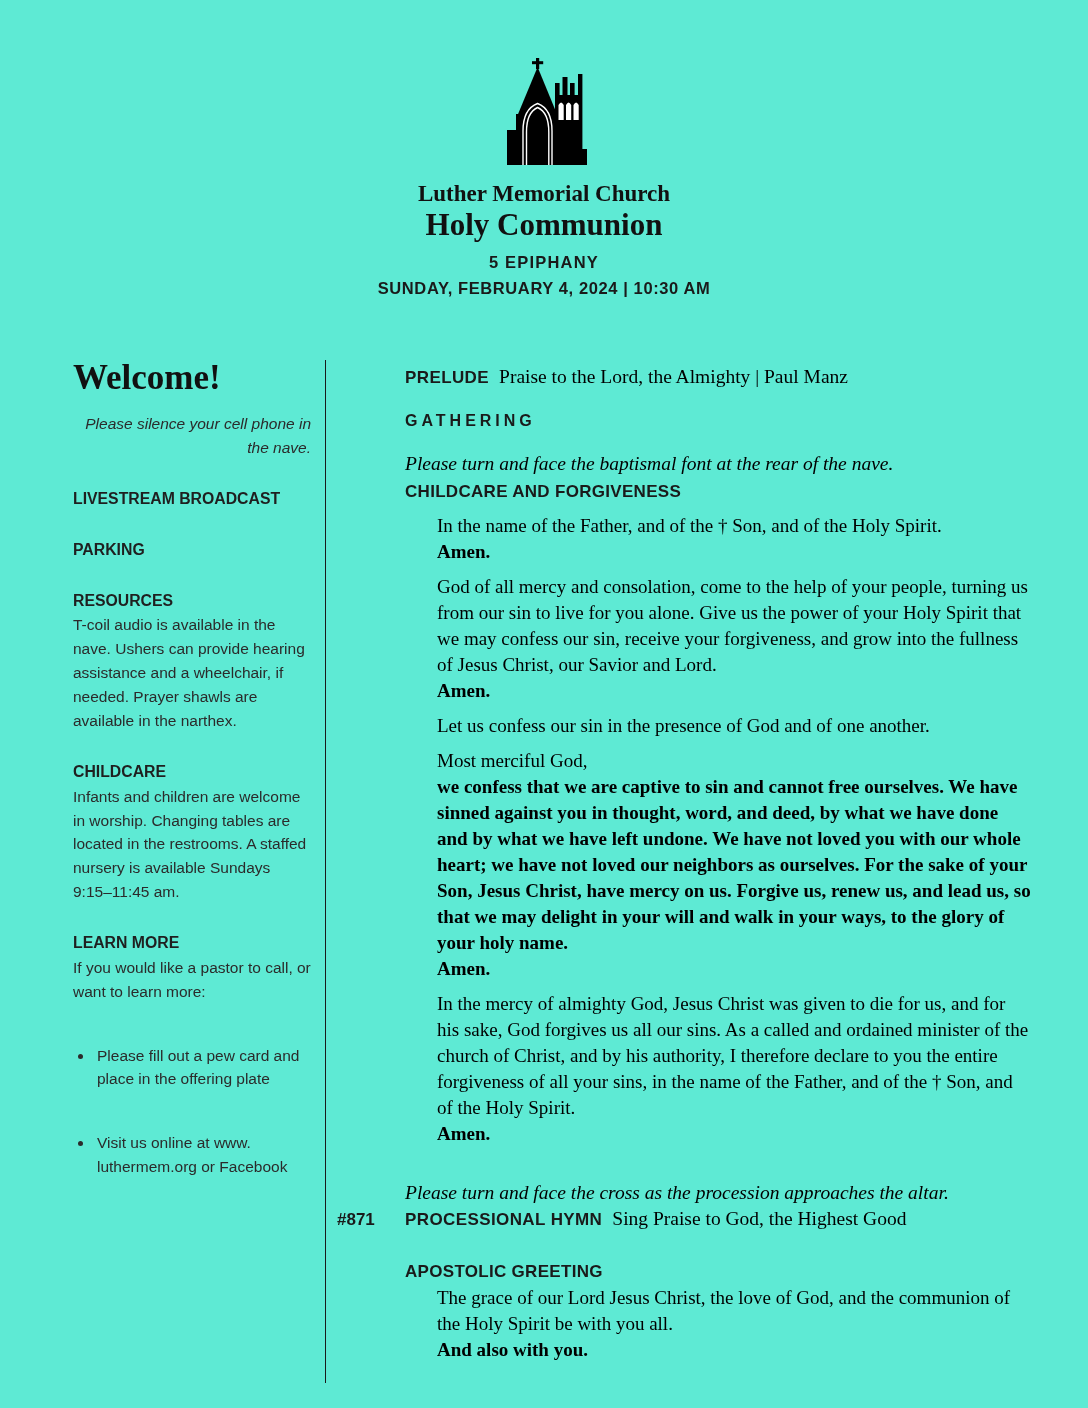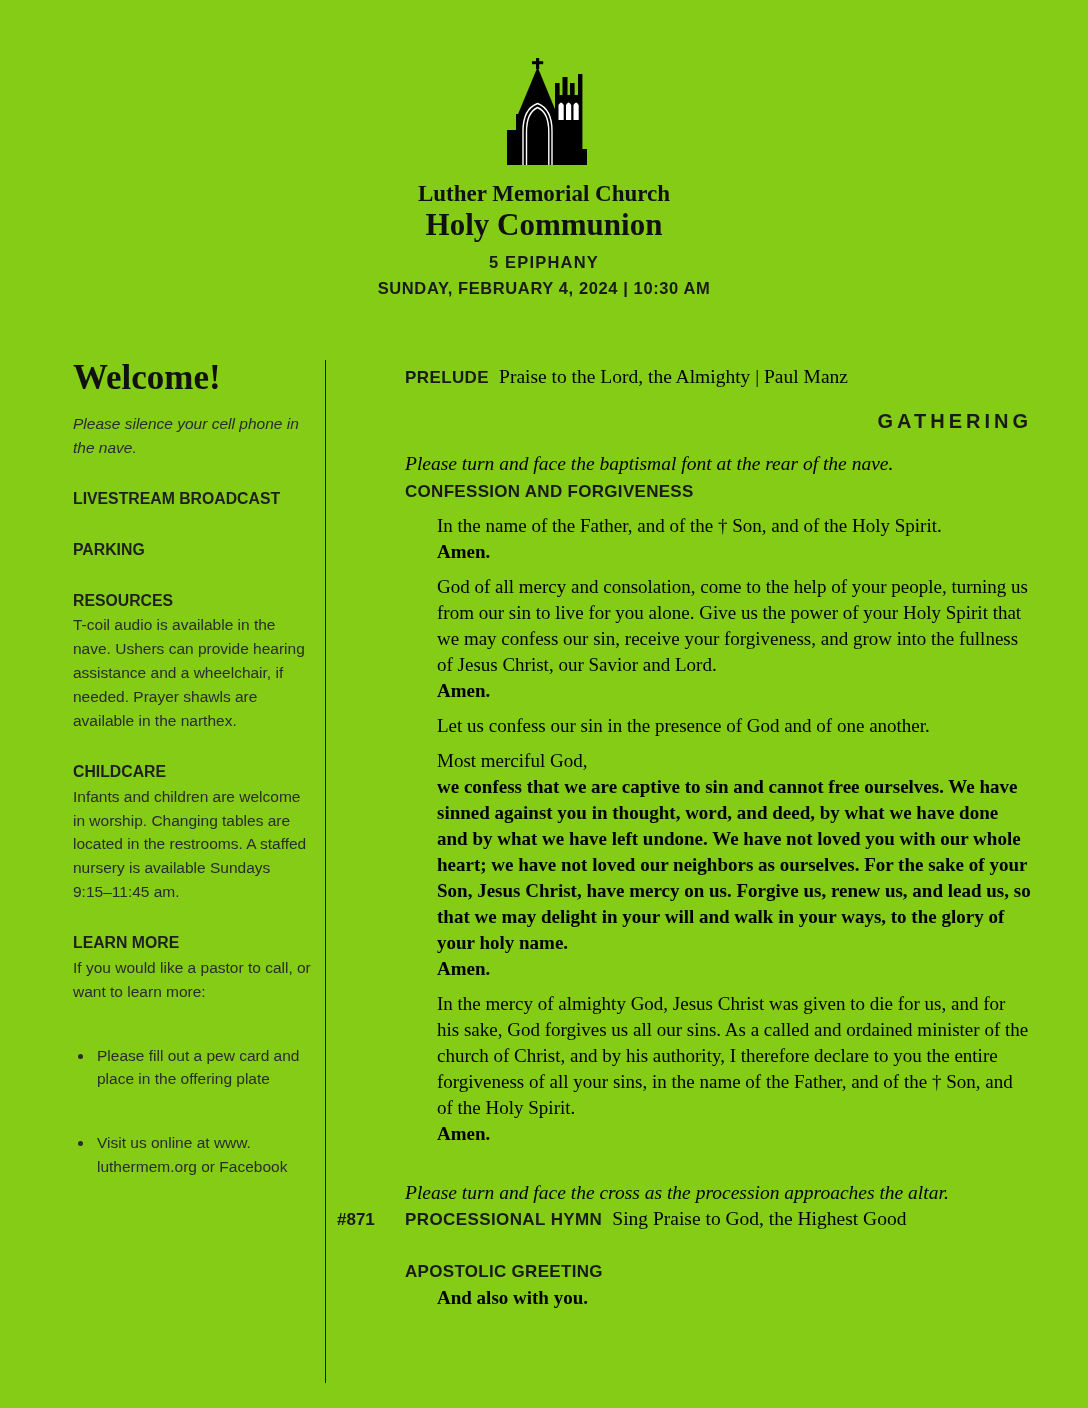--- a/index.html
+++ b/index.html
@@ -1,19 +1,19 @@
 <!DOCTYPE html>
 <html><head>
 <meta charset="utf-8">
 <style>
   html,body{margin:0;padding:0;background:#fff;}
   .page{
     position:relative;
     width:1088px;height:1408px;
-    background:#84cc16;
+    background:#5eead4;
     color:#000;
     overflow:hidden;
     font-family:"Liberation Serif", serif;
   }
   
   .masthead{ text-align:center; padding-top:57px; }
   .logo-wrap{ display:flex; justify-content:center; }
   .church-name{
     font-family:"Liberation Serif", serif;
     font-weight:700; font-size:23px; margin-top:16px; color:#111;
@@ -40,21 +40,21 @@
     width:238px; flex:0 0 238px;
     font-family:"Liberation Sans", sans-serif;
     color:#2b2b2b;
   }
   .welcome-title{
     font-family:"Liberation Serif", serif;
     font-weight:700; font-size:35px; color:#111; line-height:1.05;
   }
   .silence-note{
     font-style:italic; font-size:15.5px; line-height:1.55;
-    margin-top:15px; color:#2b2b2b;
+    margin-top:15px; color:#2b2b2b;text-align:right;
   }
   .sb-section{ margin-top:21px; }
   .sb-heading{
     font-weight:700; font-size:15.8px; color:#1f1f1f; line-height:1.45;margin-top:28px;
   }
   .sb-body{
     font-size:15.5px; line-height:1.54; margin-top:1px; color:#2b2b2b;
   }
   .sb-bullets{
     margin:0; padding:0 0 0 21px; list-style-type:disc;
@@ -79,22 +79,22 @@
   .sans-label{
     font-family:"Liberation Sans", sans-serif;
     font-weight:700; font-size:17px; letter-spacing:.4px; color:#1a1a1a;
     margin-right:10px;
   }
   .serif-title{ font-size:19.5px; }
   .indent0{ margin-left:68px; }
   .indent1{ margin-left:100px; }
   .center-head{
     font-family:"Liberation Sans", sans-serif;
-    font-weight:700; font-size:20px; letter-spacing:4px;
-    text-align:right; margin:17px 0 0 68px; color:#1a1a1a;
+    font-weight:700; font-size:16px; letter-spacing:4px;
+    text-align:left; margin:17px 0 0 68px; color:#1a1a1a;
   }
   .rubric{
     font-style:italic; font-size:19.5px; margin-top:17px;
   }
   .sec-heading{
     font-family:"Liberation Sans", sans-serif;
     font-weight:700; font-size:17px; letter-spacing:.3px; color:#1a1a1a;
     margin-top:3px; line-height:24px;
   }
   .liturgy p{ margin:9px 0; }
@@ -182,21 +182,21 @@
 
       <div class="hymn-row">
         <span class="hymn-num"></span>
         <span><span class="sans-label">PRELUDE</span><span class="serif-title">Praise to the Lord, the Almighty | Paul Manz</span></span>
       </div>
 
       <div class="center-head">GATHERING</div>
 
       <div class="rubric indent0">Please turn and face the baptismal font at the rear of the nave.</div>
 
-      <div class="sec-heading indent0">CONFESSION AND FORGIVENESS</div>
+      <div class="sec-heading indent0">CHILDCARE AND FORGIVENESS</div>
 
       <div class="liturgy indent1">
         <p><span>In the name of the Father, and of the † Son, and of the Holy Spirit.</span><strong class="resp">Amen.</strong></p>
 
         <p><span>God of all mercy and consolation, come to the help of your people, turning us from our sin to live for you alone. Give us the power of your Holy Spirit that we may confess our sin, receive your forgiveness, and grow into the fullness of Jesus Christ, our Savior and Lord.</span><strong class="resp">Amen.</strong></p>
 
         <p><span>Let us confess our sin in the presence of God and of one another.</span></p>
 
         <p><span>Most merciful God,</span><strong class="bold-block">we confess that we are captive to sin and cannot free ourselves. We have sinned against you in thought, word, and deed, by what we have done and by what we have left undone. We have not loved you with our whole heart; we have not loved our neighbors as ourselves. For the sake of your Son, Jesus Christ, have mercy on us. Forgive us, renew us, and lead us, so that we may delight in your will and walk in your ways, to the glory of your holy name.</strong><strong class="resp">Amen.</strong></p>
 
@@ -205,18 +205,18 @@
 
       <div class="rubric rubric-2 indent0">Please turn and face the cross as the procession approaches the altar.</div>
 
       <div class="hymn-row">
         <span class="hymn-num">#871</span>
         <span><span class="sans-label">PROCESSIONAL HYMN</span><span class="serif-title">Sing Praise to God, the Highest Good</span></span>
       </div>
 
       <div class="sec-heading indent0 apostolic-gap">APOSTOLIC GREETING</div>
       <div class="liturgy greeting indent1">
-        <p><strong class="resp">And also with you.</strong></p>
+        <p><span>The grace of our Lord Jesus Christ, the love of God, and the communion of the Holy Spirit be with you all.</span><strong class="resp">And also with you.</strong></p>
       </div>
 
     </main>
   </div>
 </div>
 
 </body></html>

